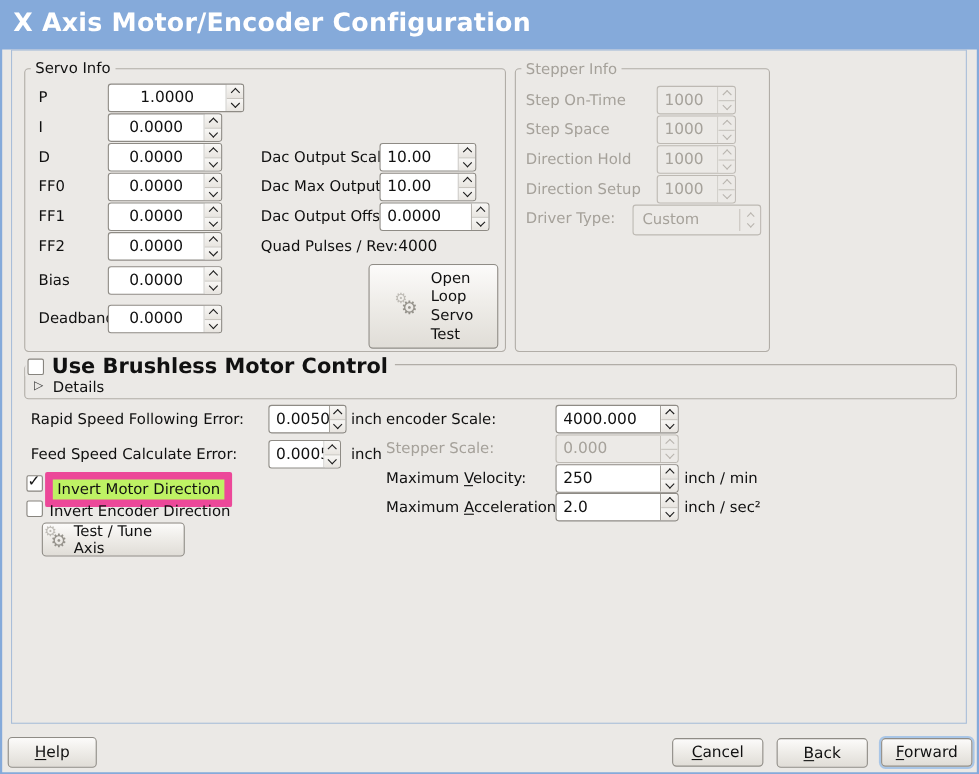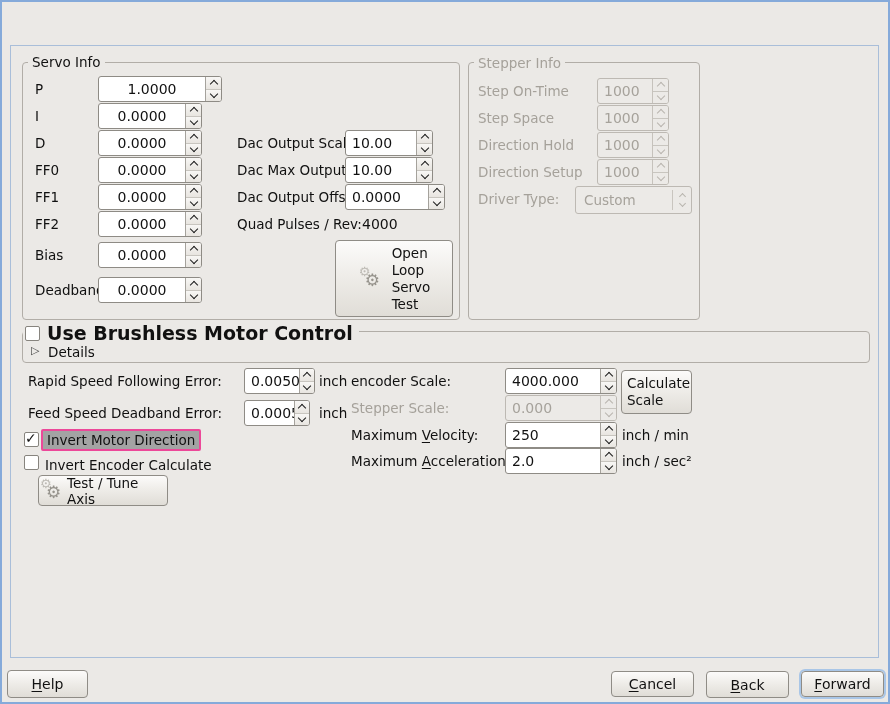--- a/index.html
+++ b/index.html
@@ -32,36 +32,39 @@
   .combo .cdiv{width:1px;align-self:stretch;margin:3px 0;background:#C9C5BF;}
   .combo .cchev{width:18px;display:flex;flex-direction:column;align-items:center;justify-content:center;gap:2px;}
   .combo .ch{border-color:#B9B5AF;border-width:1.4px 1.4px 0 0;width:4px;height:4px;margin:0;}
   .btn{position:absolute;display:flex;align-items:center;justify-content:center;gap:6px;
        background:linear-gradient(#FCFBFA,#EFEDE9 45%,#E0DDD7);border:1px solid #8F8C86;border-radius:4px;
        font-size:14px;color:#111;box-sizing:border-box;}
   .btn.focus{box-shadow:0 0 0 2px #A9C6E7;}
   .multiline{white-space:pre-line;font-size:13.5px;line-height:17px;text-align:left;}
   .cb{position:absolute;width:13px;height:13px;background:#fff;border:1px solid #87847E;border-radius:2px;box-sizing:content-box;}
   .cb .mark{position:absolute;left:0;top:-3px;font-size:14px;font-weight:bold;color:#151515;}
-  .hl{position:absolute;font-size:13.5px;line-height:16px;background:#a3a3a3;border:2px solid #ec4899;border-radius:2px;padding:1px 4px;white-space:nowrap;}
+  .hl{position:absolute;font-size:13.5px;line-height:16px;background:#bef264;border:7px solid #ec4899;border-radius:2px;padding:1px 4px;white-space:nowrap;}
   .cbrow{position:absolute;display:flex;align-items:center;gap:7px;background:#EBE9E6;padding:0 6px 0 2px;height:18px;}
   .cbrow .cbx{width:13px;height:13px;background:#fff;border:1px solid #87847E;border-radius:2px;}
   .cbrow .blbl{font-size:19px;font-weight:bold;white-space:nowrap;}
   .expander{position:absolute;font-size:11px;color:#3a3a3a;line-height:12px;}
   .gears{position:relative;width:26px;height:24px;display:inline-block;flex:0 0 26px;}
   .gears i{position:absolute;font-style:normal;}
   .gears .g1{left:1px;top:-3px;font-size:13px;color:#BEBBB5;}
   .gears .g2{left:7px;top:3px;font-size:17px;color:#96938C;}
   .statictext{position:absolute;font-size:14px;line-height:16px;white-space:nowrap;}
 </style>
 </head>
 <body>
 
 <div class="win">
 
+  <div class="titlebar">
+    <span class="title">X Axis Motor/Encoder Configuration</span>
+  </div>
 
   <div class="contentframe"></div>
 
   <div class="frame" style="left:22px;top:62px;width:436px;height:256px;"></div>
   <span class="frame-title" style="left:28px;top:55px;">Servo Info</span>
 
   <span class="lbl" style="left:35px;top:81px;">P</span>
   <span class="lbl" style="left:35px;top:108px;">I</span>
   <span class="lbl" style="left:35px;top:135px;">D</span>
   <span class="lbl" style="left:35px;top:162px;">FF0</span>
@@ -288,41 +291,41 @@
         <b>
           <i class="ch up"></i>
         </b>
         <b>
           <i class="ch dn"></i>
         </b>
       </span>
   </div>
   <span class="lbl" style="left:319px;top:373px;">inch</span>
 
-  <span class="lbl" style="left:28px;top:405px;">Feed Speed Deadband Error:</span>
+  <span class="lbl" style="left:28px;top:405px;">Feed Speed Calculate Error:</span>
   <div class="spinbox" style="left:244px;top:400px;width:66px;">
     <span class="val">0.0005</span>
     <span class="spin" style="width:14px;">
         <b>
           <i class="ch up"></i>
         </b>
         <b>
           <i class="ch dn"></i>
         </b>
       </span>
   </div>
   <span class="lbl" style="left:319px;top:405px;">inch</span>
 
   <span class="cb" style="left:24px;top:432px;">
     <span class="mark">✓</span>
   </span>
   <span class="hl" style="left:41px;top:429px;">Invert Motor Direction</span>
 
   <span class="cb" style="left:24px;top:455px;"></span>
-  <span class="lbl" style="left:45px;top:457px;">Invert Encoder Calculate</span>
+  <span class="lbl" style="left:45px;top:457px;">Invert Encoder Direction</span>
 
   <div class="btn" style="left:38px;top:475px;width:130px;height:31px;gap:4px;font-size:13.5px;">
     <span class="gears" style="flex:0 0 24px;width:24px;">
         <i class="g1">⚙</i>
         <i class="g2">⚙</i>
       </span>
     <span>Test / Tune Axis</span>
   </div>
 
   <span class="lbl" style="left:351px;top:373px;">encoder Scale:</span>
@@ -330,23 +333,20 @@
     <span class="val">4000.000</span>
     <span class="spin">
         <b>
           <i class="ch up"></i>
         </b>
         <b>
           <i class="ch dn"></i>
         </b>
       </span>
   </div>
-  <div class="btn" style="left:621px;top:370px;width:71px;height:44px;justify-content:flex-start;padding:0 5px;font-size:13.5px;line-height:17px;text-align:left;">
-    <span>Calculate Scale</span>
-  </div>
 
   <span class="lbl dis" style="left:351px;top:400px;">Stepper Scale:</span>
   <div class="spinbox disabled" style="left:505px;top:395px;width:112px;">
     <span class="val">0.000</span>
     <span class="spin">
         <b>
           <i class="ch up"></i>
         </b>
         <b>
           <i class="ch dn"></i>

